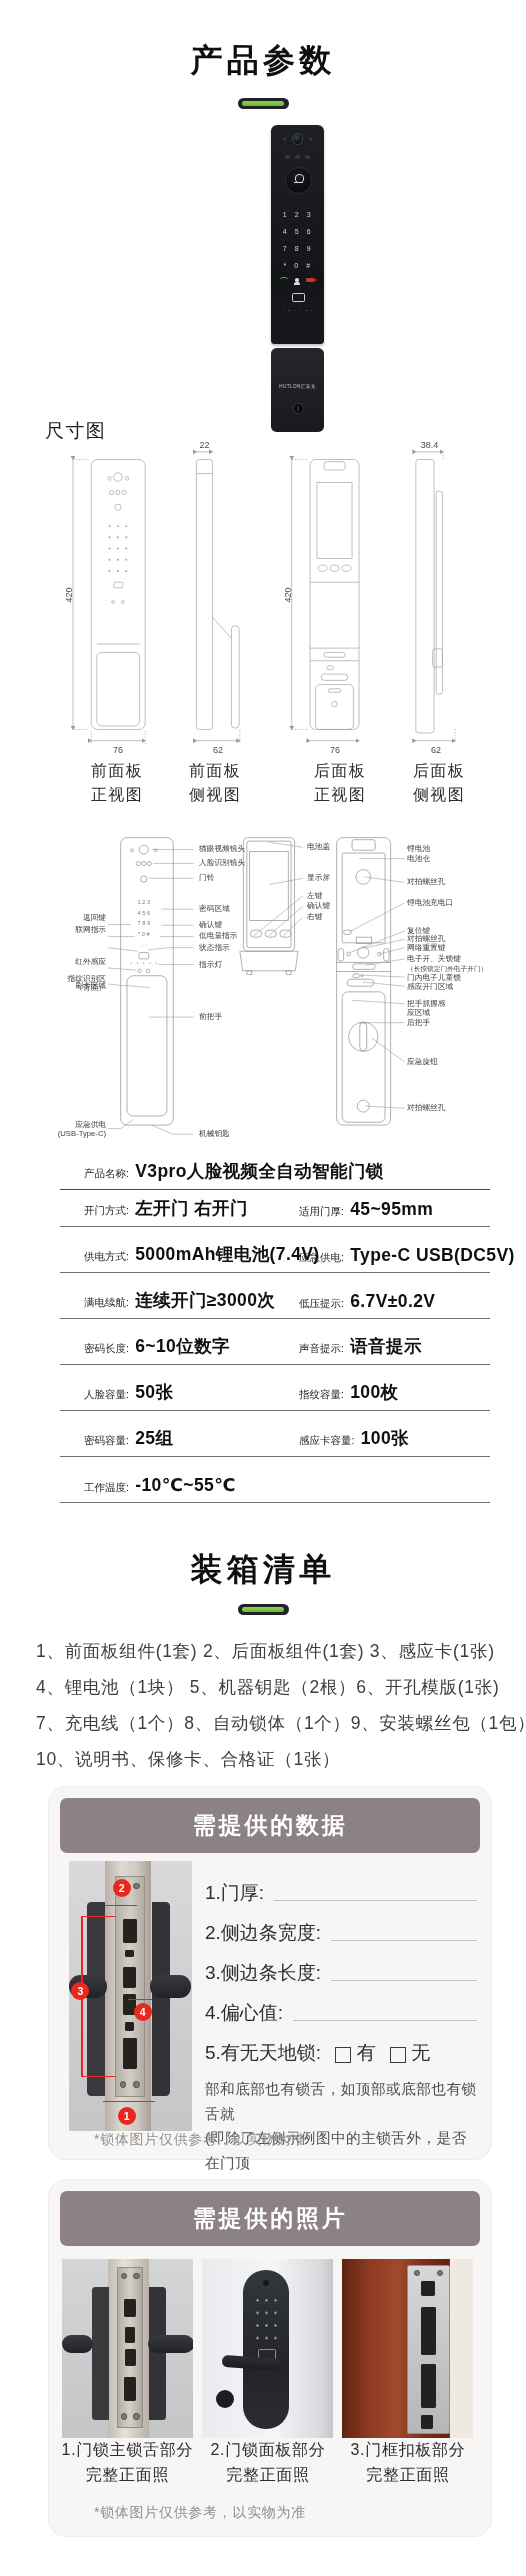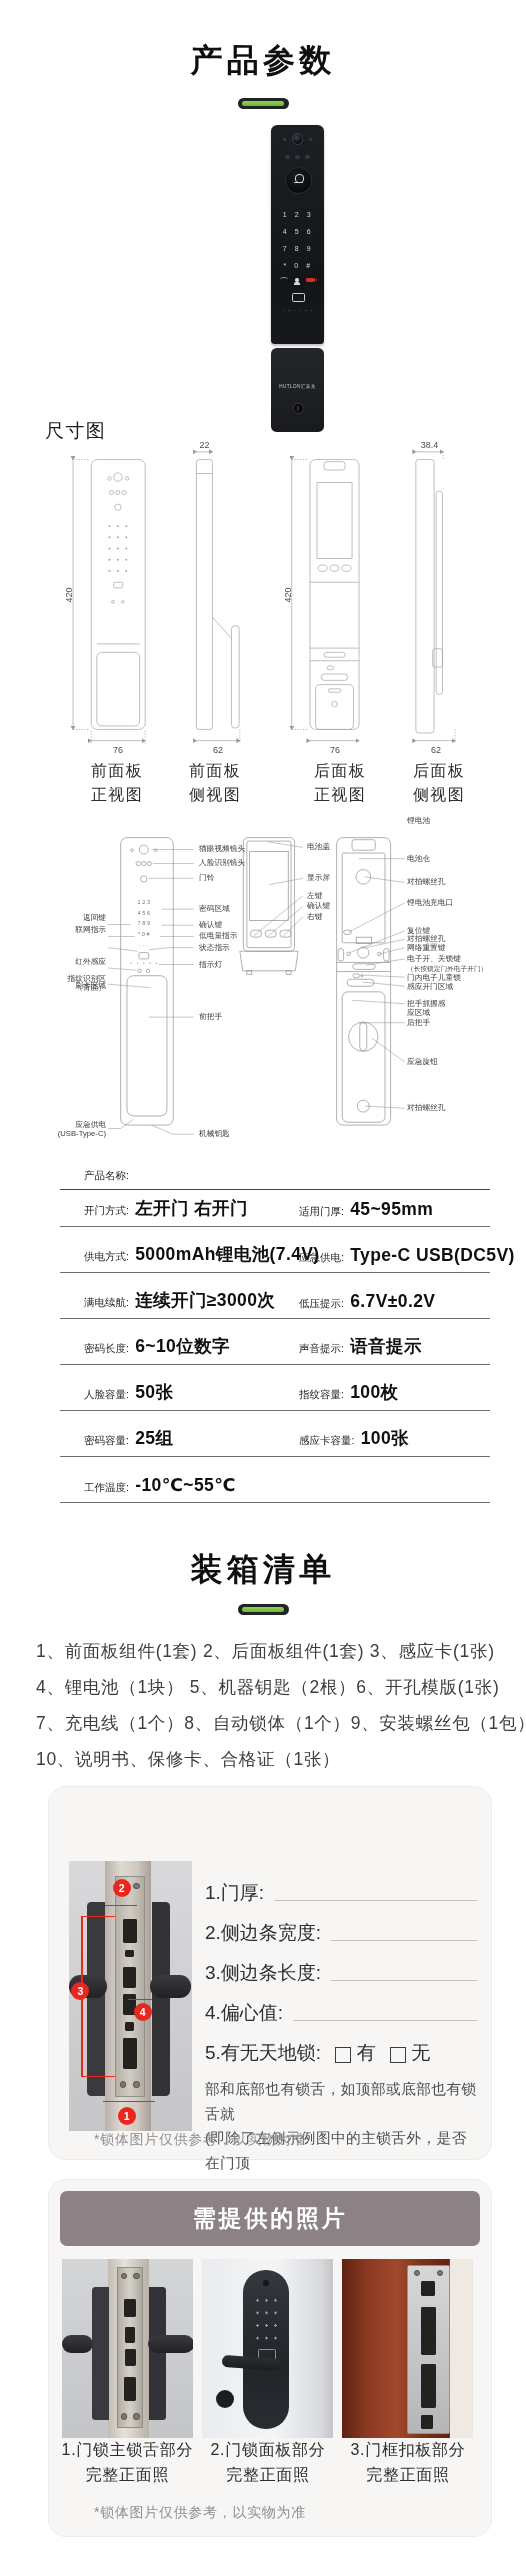--- a/index.html
+++ b/index.html
@@ -431,40 +431,41 @@
   <span class="ann" style="left:199px;top:1012px;">前把手</span>
   <span class="ann" style="left:199px;top:1129px;">机械钥匙</span>
 
   <span class="ann" style="left:307px;top:842px;">电池盖</span>
   <span class="ann" style="left:307px;top:873px;">显示屏</span>
   <span class="ann" style="left:307px;top:891px;">左键</span>
   <span class="ann" style="left:307px;top:901px;">确认键</span>
   <span class="ann" style="left:307px;top:912px;">右键</span>
 
   <span class="ann" style="left:407px;top:854px;">电池仓</span>
-  <span class="ann" style="left:407px;top:816px;text-align:center;">锂电池</span>
+  <span class="ann" style="left:407px;top:844px;text-align:center;">锂电池</span>
   <span class="ann" style="left:407px;top:877px;">对拍螺丝孔</span>
   <span class="ann" style="left:407px;top:898px;">锂电池充电口</span>
   <span class="ann" style="left:407px;top:926px;">复位键</span>
   <span class="ann" style="left:407px;top:934px;">对拍螺丝孔</span>
   <span class="ann" style="left:407px;top:943px;">网络重置键</span>
   <span class="ann" style="left:407px;top:954px;">电子开、关锁键</span>
   <span class="ann small" style="left:407px;top:964px;">（长按锁定门外电子开门）</span>
   <span class="ann" style="left:407px;top:973px;">门内电子儿童锁</span>
   <span class="ann" style="left:407px;top:982px;">感应开门区域</span>
   <span class="ann" style="left:407px;top:999px;">把手抓握感</span>
   <span class="ann" style="left:407px;top:1008px;">应区域</span>
   <span class="ann" style="left:407px;top:1018px;">后把手</span>
   <span class="ann" style="left:407px;top:1057px;">应急旋钮</span>
   <span class="ann" style="left:407px;top:1103px;">对拍螺丝孔</span>
 
   <div id="spec">
     <div class="srow r1 h50">
       <div class="cell c1">
           <span class="lb">产品名称:</span>
+          <span class="vl">V3pro人脸视频全自动智能门锁</span>
         </div>
       <div class="line"></div>
     </div>
     <div class="srow h53">
       <div class="cell c1">
           <span class="lb">开门方式:</span>
           <span class="vl">左开门 右开门</span>
         </div>
       <div class="cell c2">
           <span class="lb">适用门厚:</span>
@@ -541,20 +542,21 @@
       <div class="pill-in"></div>
     </div>
   <div id="packing">
     <div>1、前面板组件(1套) 2、后面板组件(1套) 3、感应卡(1张)</div>
     <div>4、锂电池（1块）  5、机器钥匙（2根）6、开孔模版(1张)</div>
     <div>7、充电线（1个）8、自动锁体（1个）9、安装螺丝包（1包）</div>
     <div>10、说明书、保修卡、合格证（1张）</div>
   </div>
 
   <div class="card" style="top:1786px;height:372px;">
+    <div class="card-head">需提供的数据</div>
 
     <div id="ill">
       <div class="ill-door"></div>
       <div class="ill-plateL"></div>
       <div class="ill-plateR"></div>
       <div class="ill-handL"></div>
       <div class="ill-handR"></div>
       <div class="ill-strike">
         <span class="screw" style="left:4.2px;top:5.6px;"></span>
           <span class="screw" style="right:4.2px;top:5.6px;"></span>

